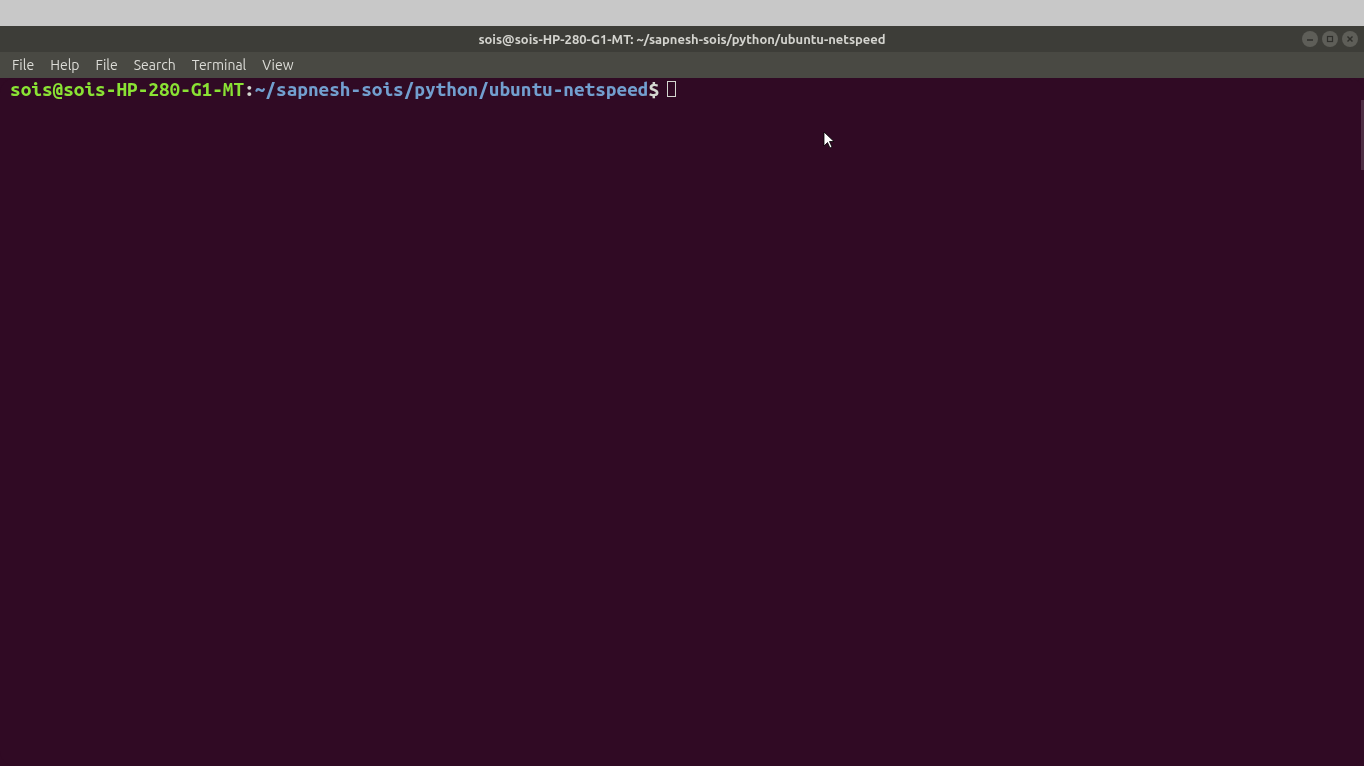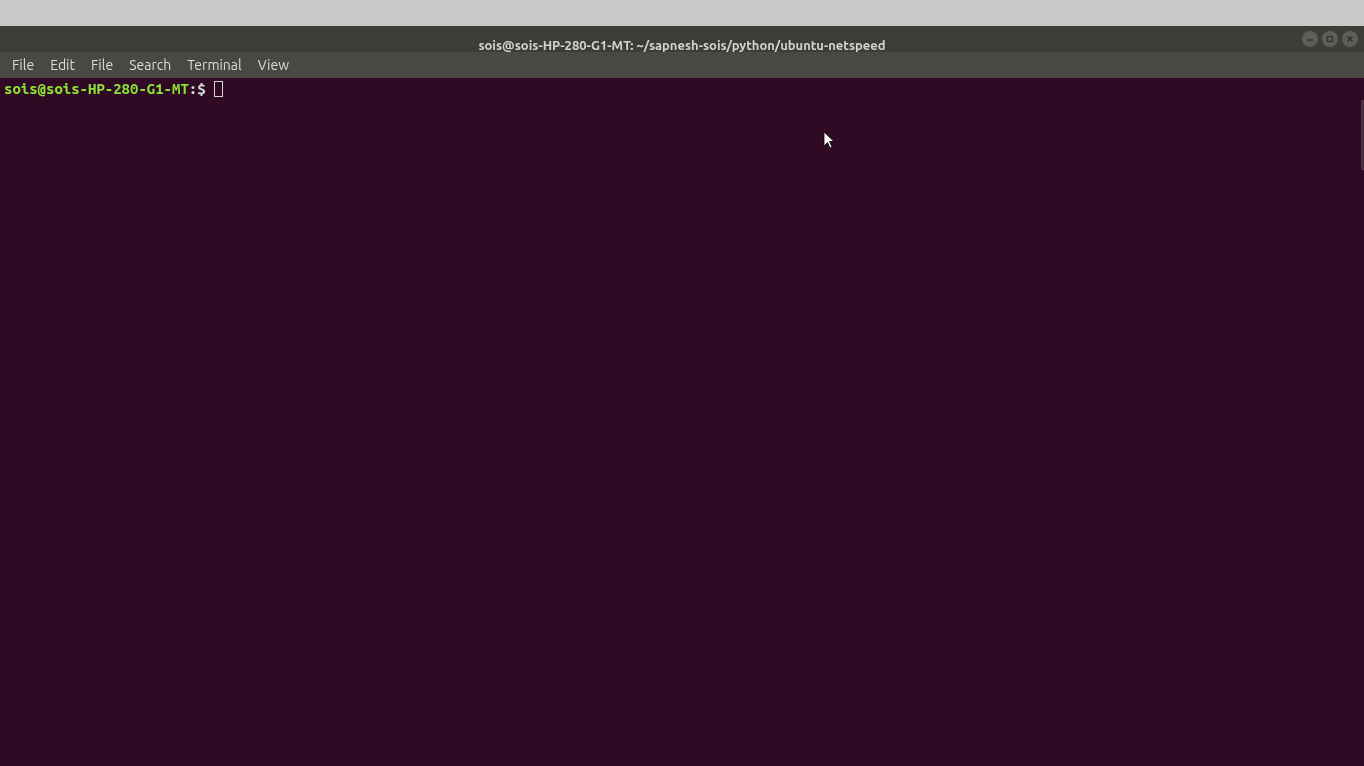--- a/index.html
+++ b/index.html
@@ -19,21 +19,21 @@
     .desktop-bar {
       height: 26px;
       background: #c8c8c8;
       position: relative;
     }
     
     .title-bar {
       height: 26px;
       background: #3d3d38;
       display: flex;
-      align-items: flex-end;
+      align-items: center;
       justify-content: center;
       position: relative;
     }
     
     .window-title {
       color: #d4d4cf;
       font-size: 13px;
       font-weight: bold;
       text-align: center;
     }
@@ -74,23 +74,23 @@
     .menu-item {
       color: #dcdcd7;
       font-size: 14px;
       padding: 3px 8px;
       cursor: pointer;
     }
     
     .terminal-area {
       background: #300a24;
       height: calc(766px - 26px - 26px - 26px);
-      padding: 2px 4px;
+      padding: 2px 10px;
       font-family: "Ubuntu Mono", "DejaVu Sans Mono", monospace;
-      font-size: 15px;
+      font-size: 19px;
       line-height: 18px;
       position: relative;
       border-radius: 15px;
     }
     
     .prompt-line {
       display: flex;
       align-items: center;
       white-space: pre;
     }
@@ -165,30 +165,30 @@
       <svg viewBox="0 0 10 10">
         <line x1="2.5" y1="2.5" x2="7.5" y2="7.5" stroke="#2f2f2b" stroke-width="1.5"></line>
         <line x1="7.5" y1="2.5" x2="2.5" y2="7.5" stroke="#2f2f2b" stroke-width="1.5"></line>
       </svg>
     </div>
   </div>
 </div>
 
 <div class="menu-bar">
   <span class="menu-item">File</span>
-  <span class="menu-item">Edit</span>
+  <span class="menu-item">Help</span>
   <span class="menu-item">File</span>
   <span class="menu-item">Search</span>
   <span class="menu-item">Terminal</span>
   <span class="menu-item">View</span>
 </div>
 
 <div class="terminal-area">
   <div class="prompt-line">
-    <span class="prompt-user">sois@sois-HP-280-G1-MT</span><span class="prompt-colon">:</span><span class="prompt-dollar">$</span><span class="cursor-block"></span>
+    <span class="prompt-user">sois@sois-HP-280-G1-MT</span><span class="prompt-colon">:</span><span class="prompt-path">~/sapnesh-sois/python/ubuntu-netspeed</span><span class="prompt-dollar">$</span><span class="cursor-block"></span>
   </div>
 
   <div class="mouse-cursor" id="mouse-cursor" style="left: 823px; top: 53px;">
     <svg viewBox="0 0 14 20">
       <path d="M1 1 L1 15 L4.5 11.5 L7 17 L9 16 L6.5 10.5 L11 10.5 Z" fill="#ffffff" stroke="#000000" stroke-width="0.8"></path>
     </svg>
   </div>
 </div>
 
 <div class="scrollbar-thumb"></div>

